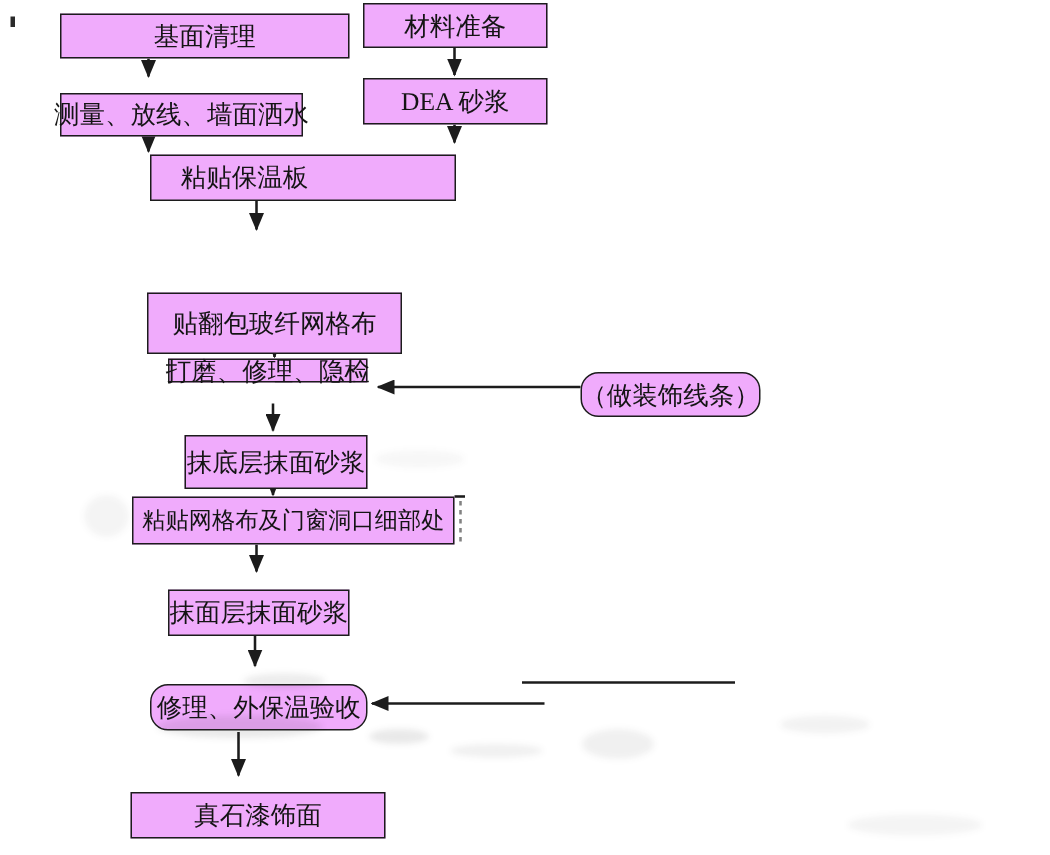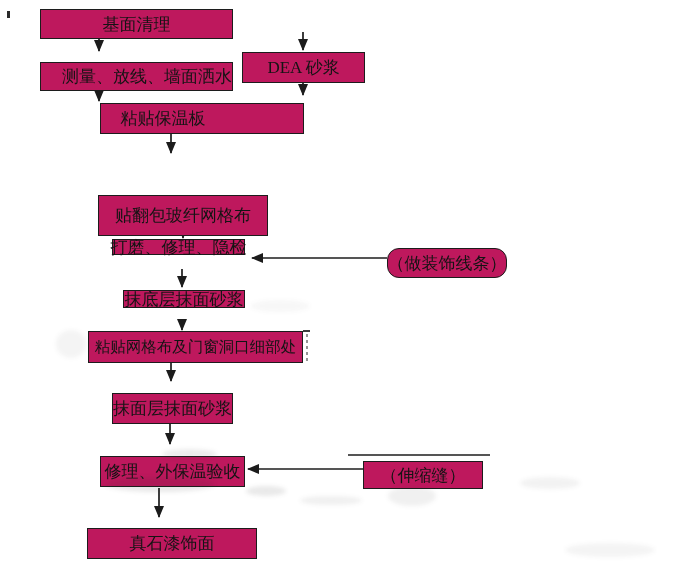--- a/index.html
+++ b/index.html
@@ -1,19 +1,19 @@
 <!DOCTYPE html>
 <html><head>
 <meta charset="utf-8">
 <style>
   html,body{margin:0;padding:0;background:#fff;}
   #page{position:relative;width:700px;height:570px;background:#ffffff;overflow:hidden;
         font-family:"Liberation Serif","DejaVu Serif",serif;}
   #wires{position:absolute;left:0;top:0;z-index:0;}
-  .box{position:absolute;box-sizing:border-box;border:1.6px solid #1c1c1c;background:#be185d;
+  .box{position:absolute;box-sizing:border-box;border:1.6px solid #1c1c1c;background:#f0abfc;
        display:flex;align-items:center;justify-content:center;z-index:1;
        font-size:17px;color:#141414;white-space:nowrap;}
   .box.small{font-size:15.5px;}
   .box.shift-left{padding-right:78px;}
   .smudge{position:absolute;z-index:2;border-radius:50%;filter:blur(2px);pointer-events:none;}
   .mark{position:absolute;z-index:1;background:#2a2a2a;}
 </style>
 </head>
 <body>
 
@@ -42,22 +42,25 @@
       <line x1="348" y1="455" x2="490" y2="455"></line>
       <line x1="303" y1="331" x2="310" y2="331"></line>
       <line x1="307" y1="334" x2="307" y2="361" stroke-dasharray="3,3" opacity="0.55"></line>
     </g>
   </svg>
 
   <div class="box" style="left:40px;top:9px;width:193px;height:30px;">
     <span>基面清理</span>
   </div>
 
+  <div class="box" style="left:242px;top:2px;width:123px;height:30px;">
+    <span>材料准备</span>
+  </div>
 
-  <div class="box" style="left:40px;top:62px;width:193px;height:29px;justify-content:flex-end;">
+  <div class="box" style="left:40px;top:62px;width:162px;height:29px;">
     <span>测量、放线、墙面洒水</span>
   </div>
 
   <div class="box shift-left" style="left:100px;top:103px;width:204px;height:31px;">
     <span>粘贴保温板</span>
   </div>
 
   <div class="box" style="left:242px;top:52px;width:123px;height:31px;">
     <span>DEA 砂浆</span>
   </div>
@@ -67,39 +70,36 @@
   </div>
 
   <div class="box" style="left:112px;top:239px;width:133px;height:16px;">
     <span>打磨、修理、隐检</span>
   </div>
 
   <div class="box" style="left:387px;top:248px;width:120px;height:30px;border-radius:12px;">
     <span>（做装饰线条）</span>
   </div>
 
-  <div class="box" style="left:123px;top:290px;width:122px;height:18px;">
+  <div class="box" style="left:123px;top:290px;width:122px;height:36px;">
     <span>抹底层抹面砂浆</span>
   </div>
 
   <div class="box small" style="left:88px;top:331px;width:215px;height:32px;">
     <span>粘贴网格布及门窗洞口细部处</span>
   </div>
 
   <div class="box" style="left:112px;top:393px;width:121px;height:31px;">
     <span>抹面层抹面砂浆</span>
   </div>
 
-  <div class="box" style="left:100px;top:456px;width:145px;height:31px;">
+  <div class="box" style="left:100px;top:456px;width:145px;height:31px;border-radius:12px;">
     <span>修理、外保温验收</span>
   </div>
 
-  <div class="box" style="left:363px;top:461px;width:120px;height:28px;">
-    <span>（伸缩缝）</span>
-  </div>
 
   <div class="box" style="left:87px;top:528px;width:170px;height:31px;">
     <span>真石漆饰面</span>
   </div>
 
   <span class="mark" style="left:7px;top:11px;width:3px;height:7px;"></span>
   <div class="smudge" style="left:105px;top:477px;width:110px;height:15px;background:rgba(40,40,40,0.10);"></div>
   <div class="smudge" style="left:162px;top:449px;width:55px;height:10px;background:rgba(40,40,40,0.09);"></div>
   <div class="smudge" style="left:246px;top:486px;width:40px;height:10px;background:rgba(40,40,40,0.10);"></div>
   <div class="smudge" style="left:300px;top:496px;width:62px;height:9px;background:rgba(40,40,40,0.07);"></div>

